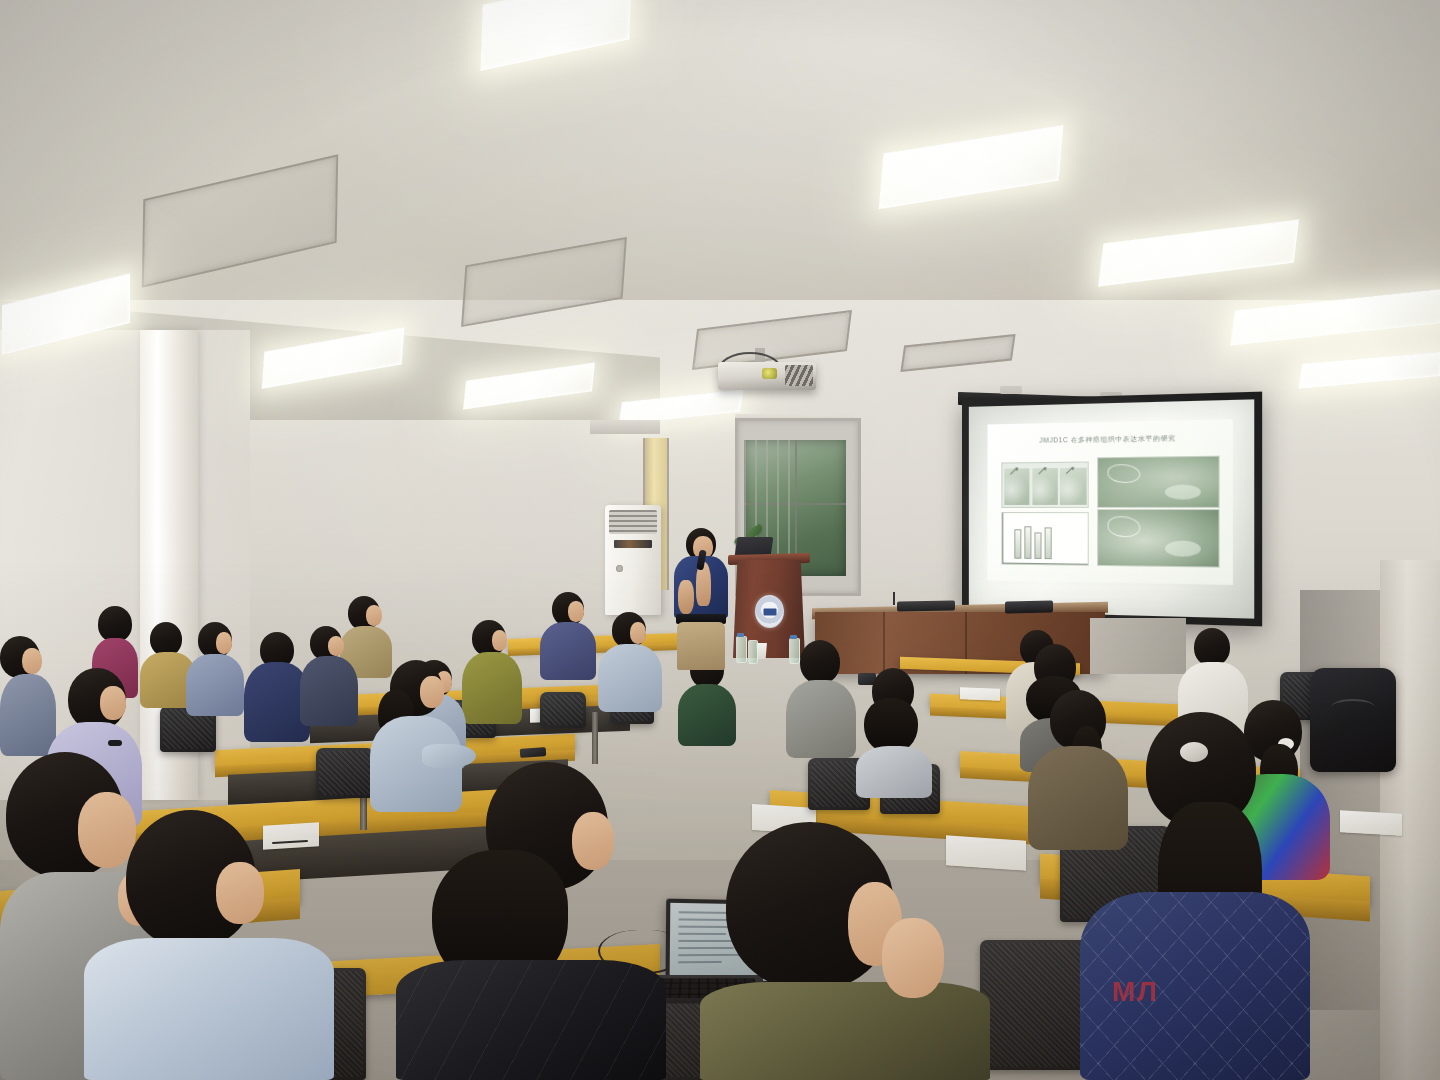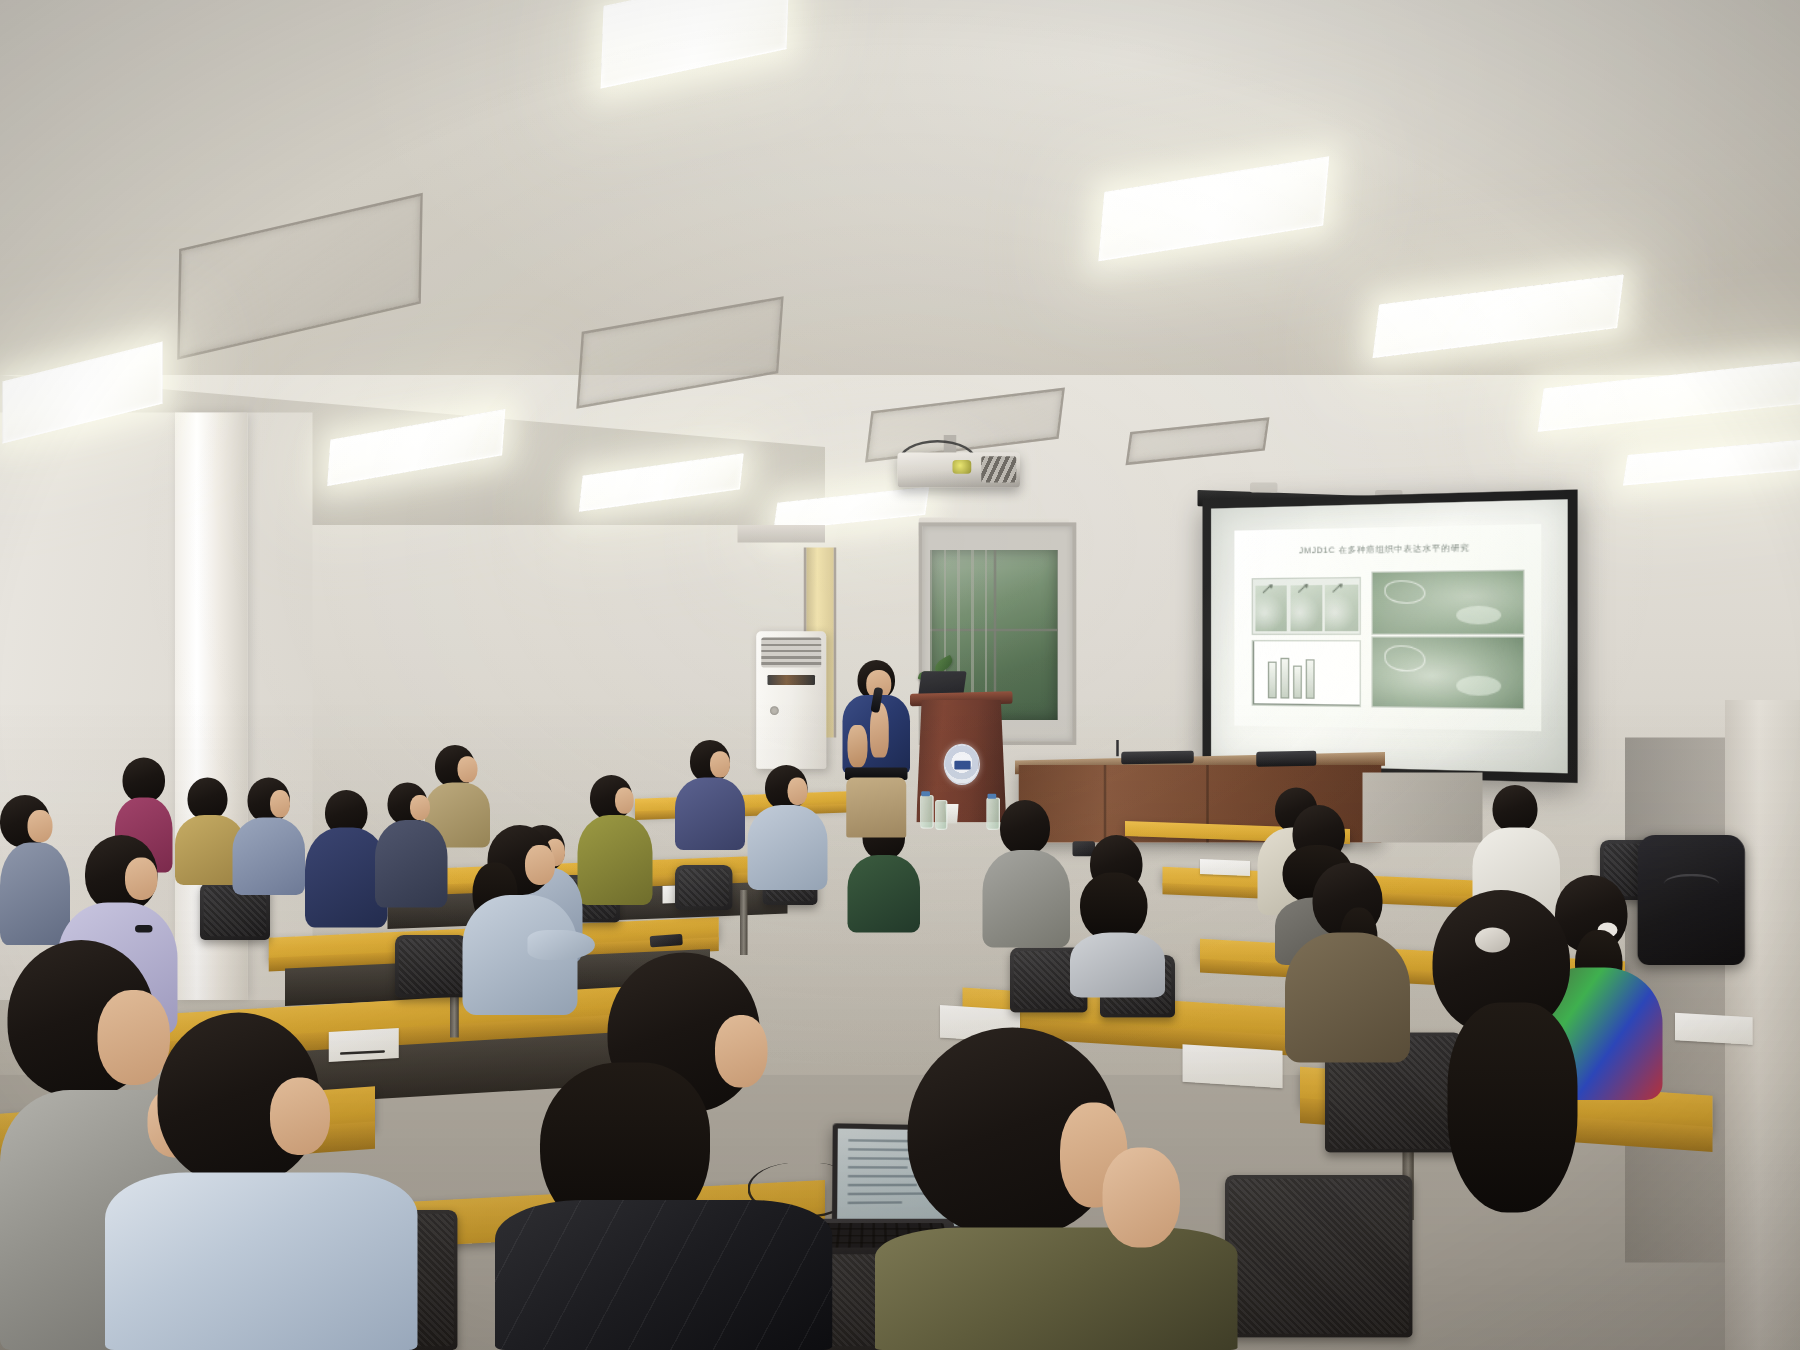--- a/index.html
+++ b/index.html
@@ -658,20 +658,29 @@
     <div class="lay" style="left:58px;top:38px;width:16px;height:12px;background:#e8e4de;border-radius:50%;"></div>
     <div class="ponytail" style="left:40px;top:44px;width:38px;height:56px;"></div>
     <div class="body" style="left:0;top:74px;width:110px;height:106px;
          background:linear-gradient(125deg,#4e5a3f 0%,#3fb04f 34%,#2c46b8 62%,#b4313a 100%);"></div>
   </div>
   <div class="person lay" style="left:1080px;top:712px;width:230px;height:368px;z-index:9;">
     <div class="head" style="left:66px;top:0;width:110px;height:116px;"></div>
     <div class="lay" style="left:100px;top:30px;width:28px;height:20px;border-radius:50%;
          background:linear-gradient(150deg,#e9e5de,#b9b4ab);"></div>
     <div class="ponytail" style="left:78px;top:90px;width:104px;height:168px;border-radius:40% 40% 46% 46%;"></div>
+    <div class="body" style="left:0;top:180px;width:230px;height:188px;border-radius:30% 26% 4% 4%;
+         background:
+           repeating-linear-gradient(48deg,rgba(255,255,255,.11) 0 1px,rgba(0,0,0,0) 1px 24px),
+           repeating-linear-gradient(-48deg,rgba(255,255,255,.11) 0 1px,rgba(0,0,0,0) 1px 24px),
+           linear-gradient(150deg,#3a4572 0%,#2a3260 48%,#1b2142 100%);">
+      <div class="lay" style="left:32px;top:84px;width:88px;height:56px;
+           color:#b0323c;font-size:28px;font-weight:bold;letter-spacing:2px;opacity:.82;
+           filter:blur(.7px);">MЛ</div>
+    </div>
   </div>
 
   <div class="person lay" style="left:0px;top:752px;width:200px;height:328px;z-index:10;">
     <div class="head" style="left:6px;top:0;width:118px;height:126px;"></div>
     <div class="face" style="left:78px;top:40px;width:58px;height:76px;"></div>
     <div class="body" style="left:0;top:120px;width:200px;height:208px;border-radius:28% 26% 4% 4%;
          background:linear-gradient(150deg,#b2b1ab 0%,#92918b 45%,#6f6e69 100%);"></div>
     <div class="hand" style="left:118px;top:118px;width:46px;height:56px;"></div>
   </div>
 

